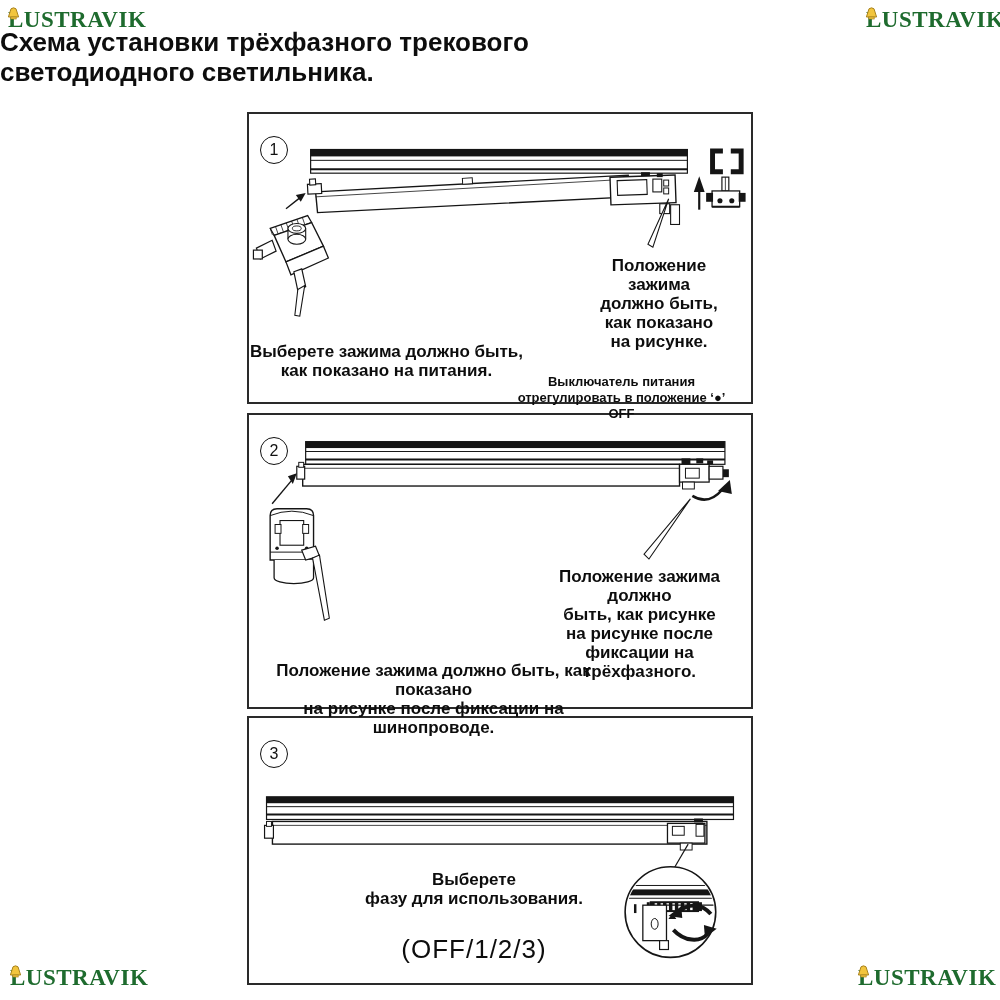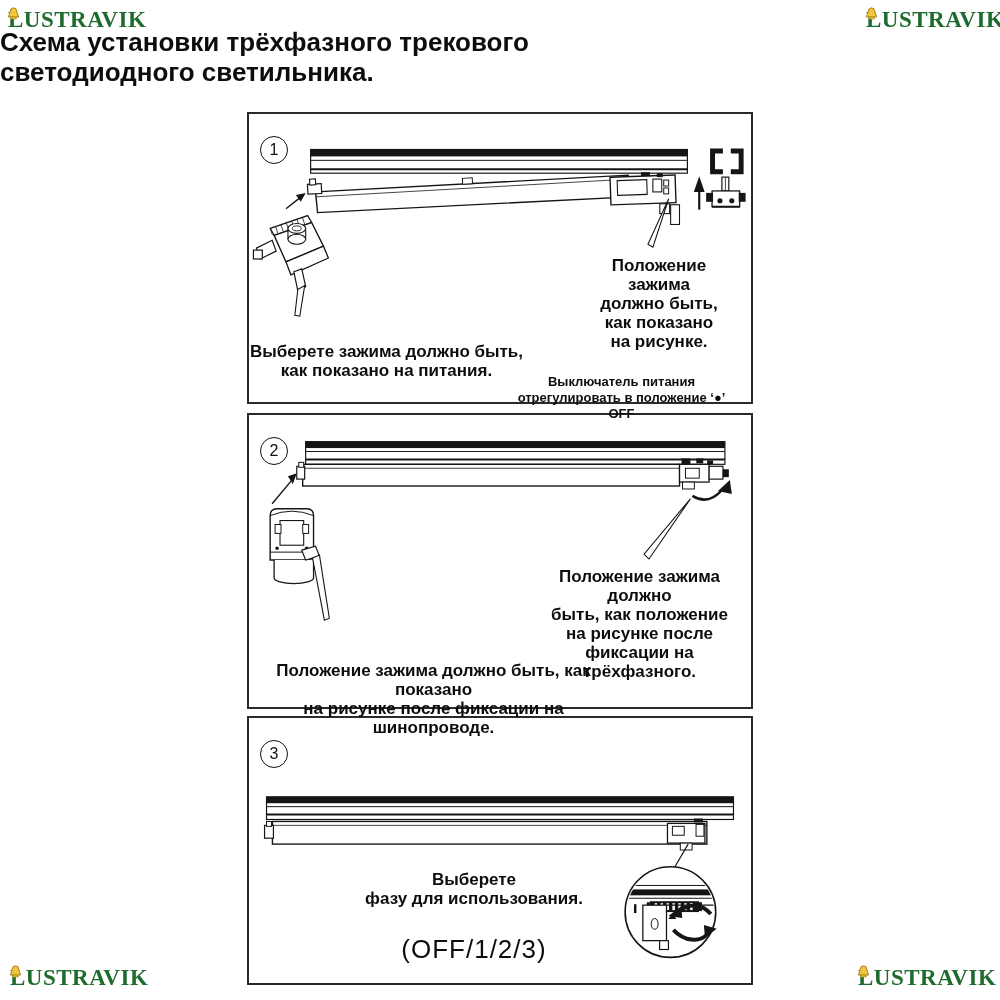--- a/index.html
+++ b/index.html
@@ -222,21 +222,21 @@
         <path class="ln" d="M448,82 Q464,92 478,76" stroke-width="2.6"></path>
         <polygon class="bfill" points="486,66 488,80 474,77"></polygon>
       </g>
       <g>
         <polygon class="wfill" points="446,85 399,141 404,146" stroke-width="1.1"></polygon>
       </g>
     </svg>
 
     <div class="note n2r">
       <div>Положение зажима должно</div>
-      <div>быть, как положение</div>
+      <div>быть, как рисунке</div>
       <div>на рисунке после</div>
       <div>фиксации на трёхфазного.</div>
     </div>
     <div class="note n2b">
       <div>Положение зажима должно быть, как показано</div>
       <div>на рисунке после фиксации на шинопроводе.</div>
     </div>
   </section>
 
   <section class="panel" id="panel3">

